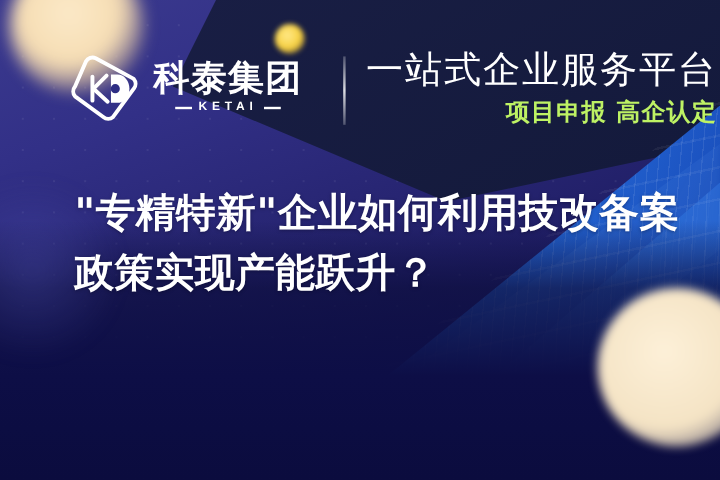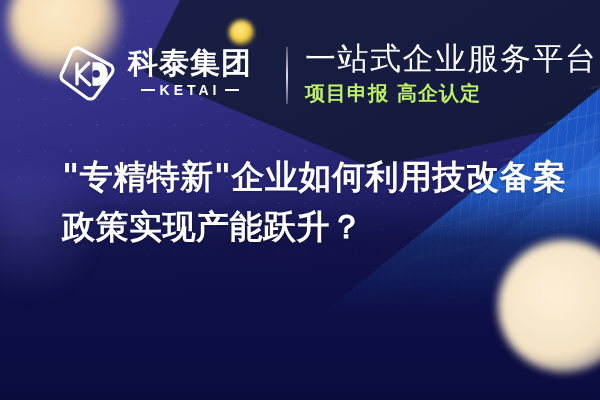--- a/index.html
+++ b/index.html
@@ -153,38 +153,38 @@
     font-size: 30px;
     font-weight: 700;
     letter-spacing: 1px;
     line-height: 1.02;
     white-space: nowrap;
     font-family: "DejaVu Sans", "Liberation Sans", sans-serif;
   }
   .wordmark-en {
     margin-top: 3px;
     color: #fff;
-    font-size: 14px;
+    font-size: 10px;
     font-weight: 700;
     letter-spacing: 4px;
     white-space: nowrap;
     display: flex; align-items: center; gap: 5px;
   }
   .wordmark-en .dash {
     display: block; width: 14px; height: 2.5px; background: #fff;
   }
 
   .divider {
     position: absolute;
     left: 286px; top: 47px;
     width: 1.5px; height: 57px;
     background: linear-gradient(180deg, rgba(255,255,255,.25), rgba(255,255,255,.85), rgba(255,255,255,.25));
   }
 
-  .tagline { position: absolute; left: 305px; top: 42px; }
+  .tagline { position: absolute; left: 305px; top: 42px; text-align: right; }
   .tagline-main {
     color: #fff;
     font-size: 31px;
     font-weight: 300;
     letter-spacing: 1.5px;
     line-height: 1.08;
     white-space: nowrap;
     font-family: "DejaVu Sans", "Liberation Sans", sans-serif;
   }
   .tagline-sub {

